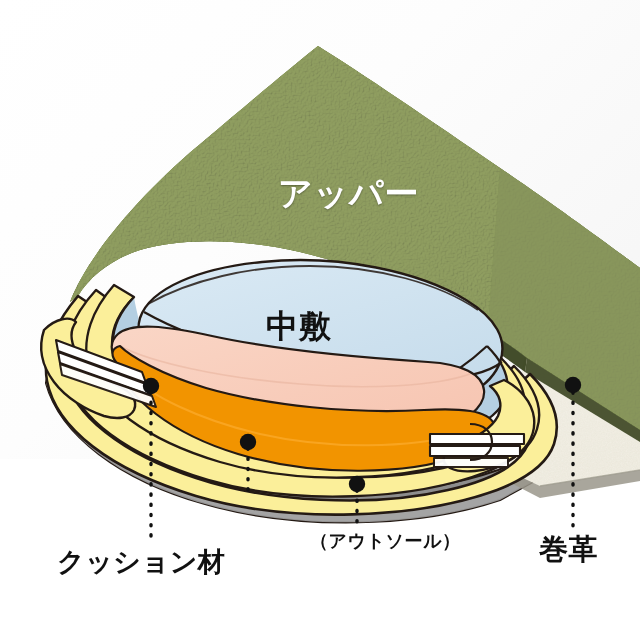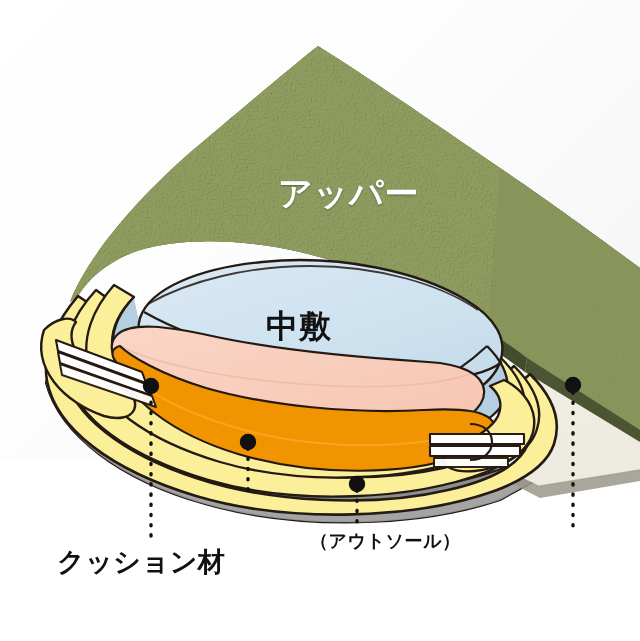--- a/index.html
+++ b/index.html
@@ -314,14 +314,15 @@
 
   <div class="lbl" id="lbl-cushion">クッション材</div>
 
   <div class="lbl" id="lbl-insole">中敷</div>
 
 
   <div class="lbl" id="lbl-outsole">
     <span class="sub">（アウトソール）</span>
   </div>
 
+  <div class="lbl" id="lbl-wrap">巻革</div>
 
 </div>
 
 </body></html>

